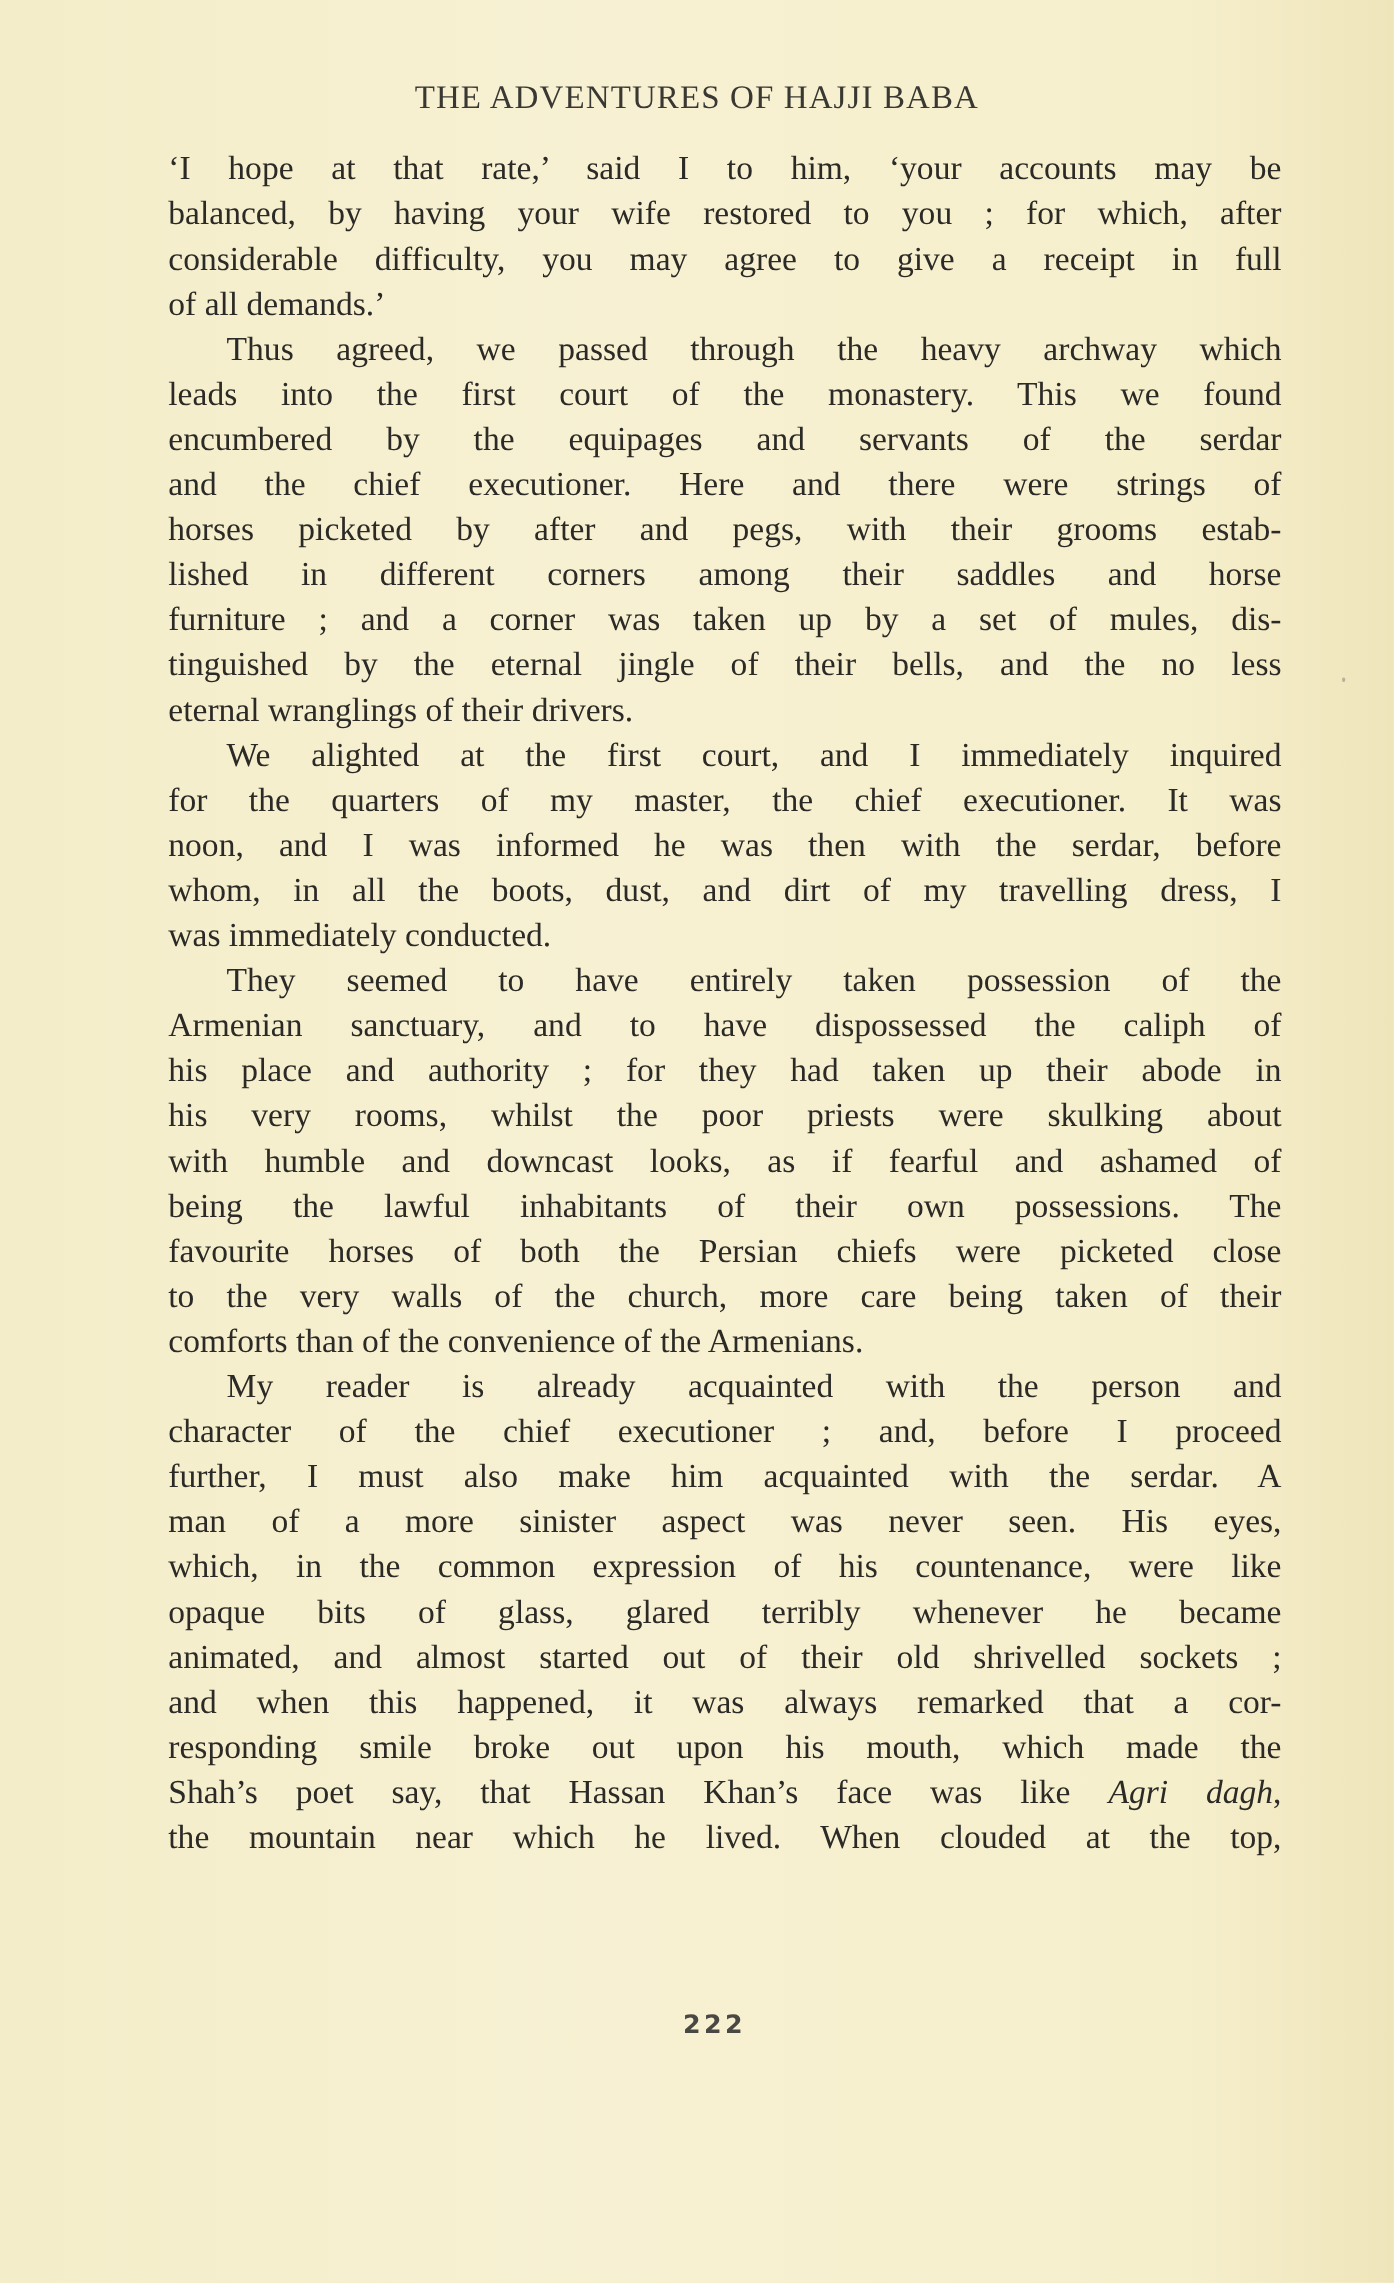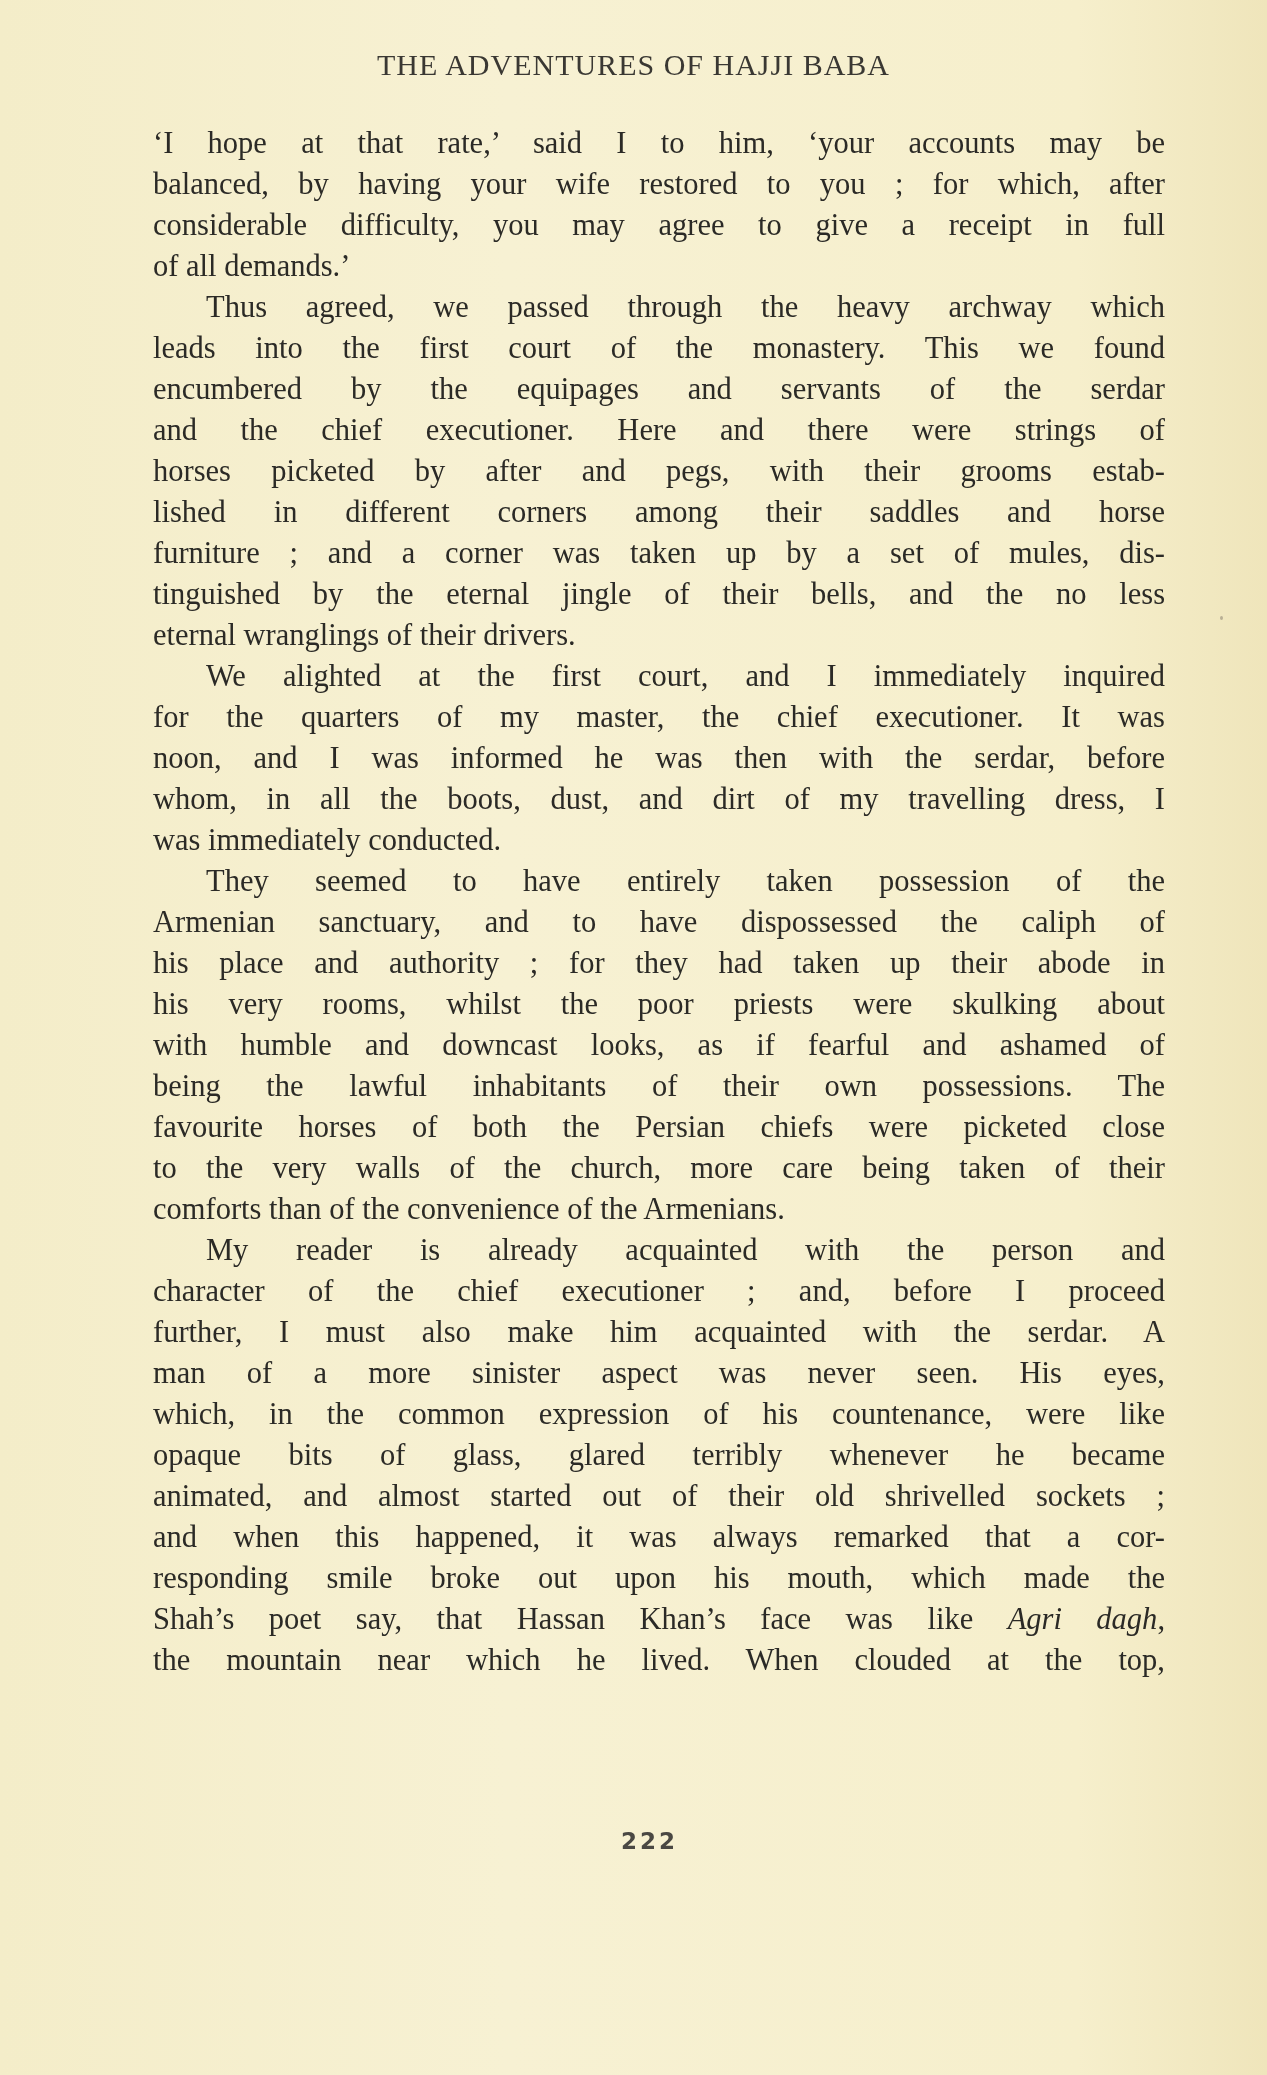--- a/index.html
+++ b/index.html
@@ -11,31 +11,31 @@
       height: 2075px;
       background: #f6f0cf;
       background-image: linear-gradient(90deg, #f4edc9 0%, #f7f1d3 40%, #f6efcc 85%, #efe5bb 100%);
       position: relative;
       overflow: hidden;
       font-family: "Liberation Serif", "DejaVu Serif", serif;
       color: #2b2a26;
     }
     .running-head {
       position: absolute;
-      top: 48px;
+      top: 72px;
       left: 0;
       width: 1267px;
       text-align: center;
       font-size: 30px;
       letter-spacing: 1px;
       color: #3a3833;
     }
     .text-block {
       position: absolute;
-      top: 123px;
+      top: 133px;
       left: 153px;
       width: 1012px;
       font-size: 30.5px;
       line-height: 41px;
       text-align: justify;
       text-align-last: left;
     }
     .line {
       display: block;
       text-align: justify;

